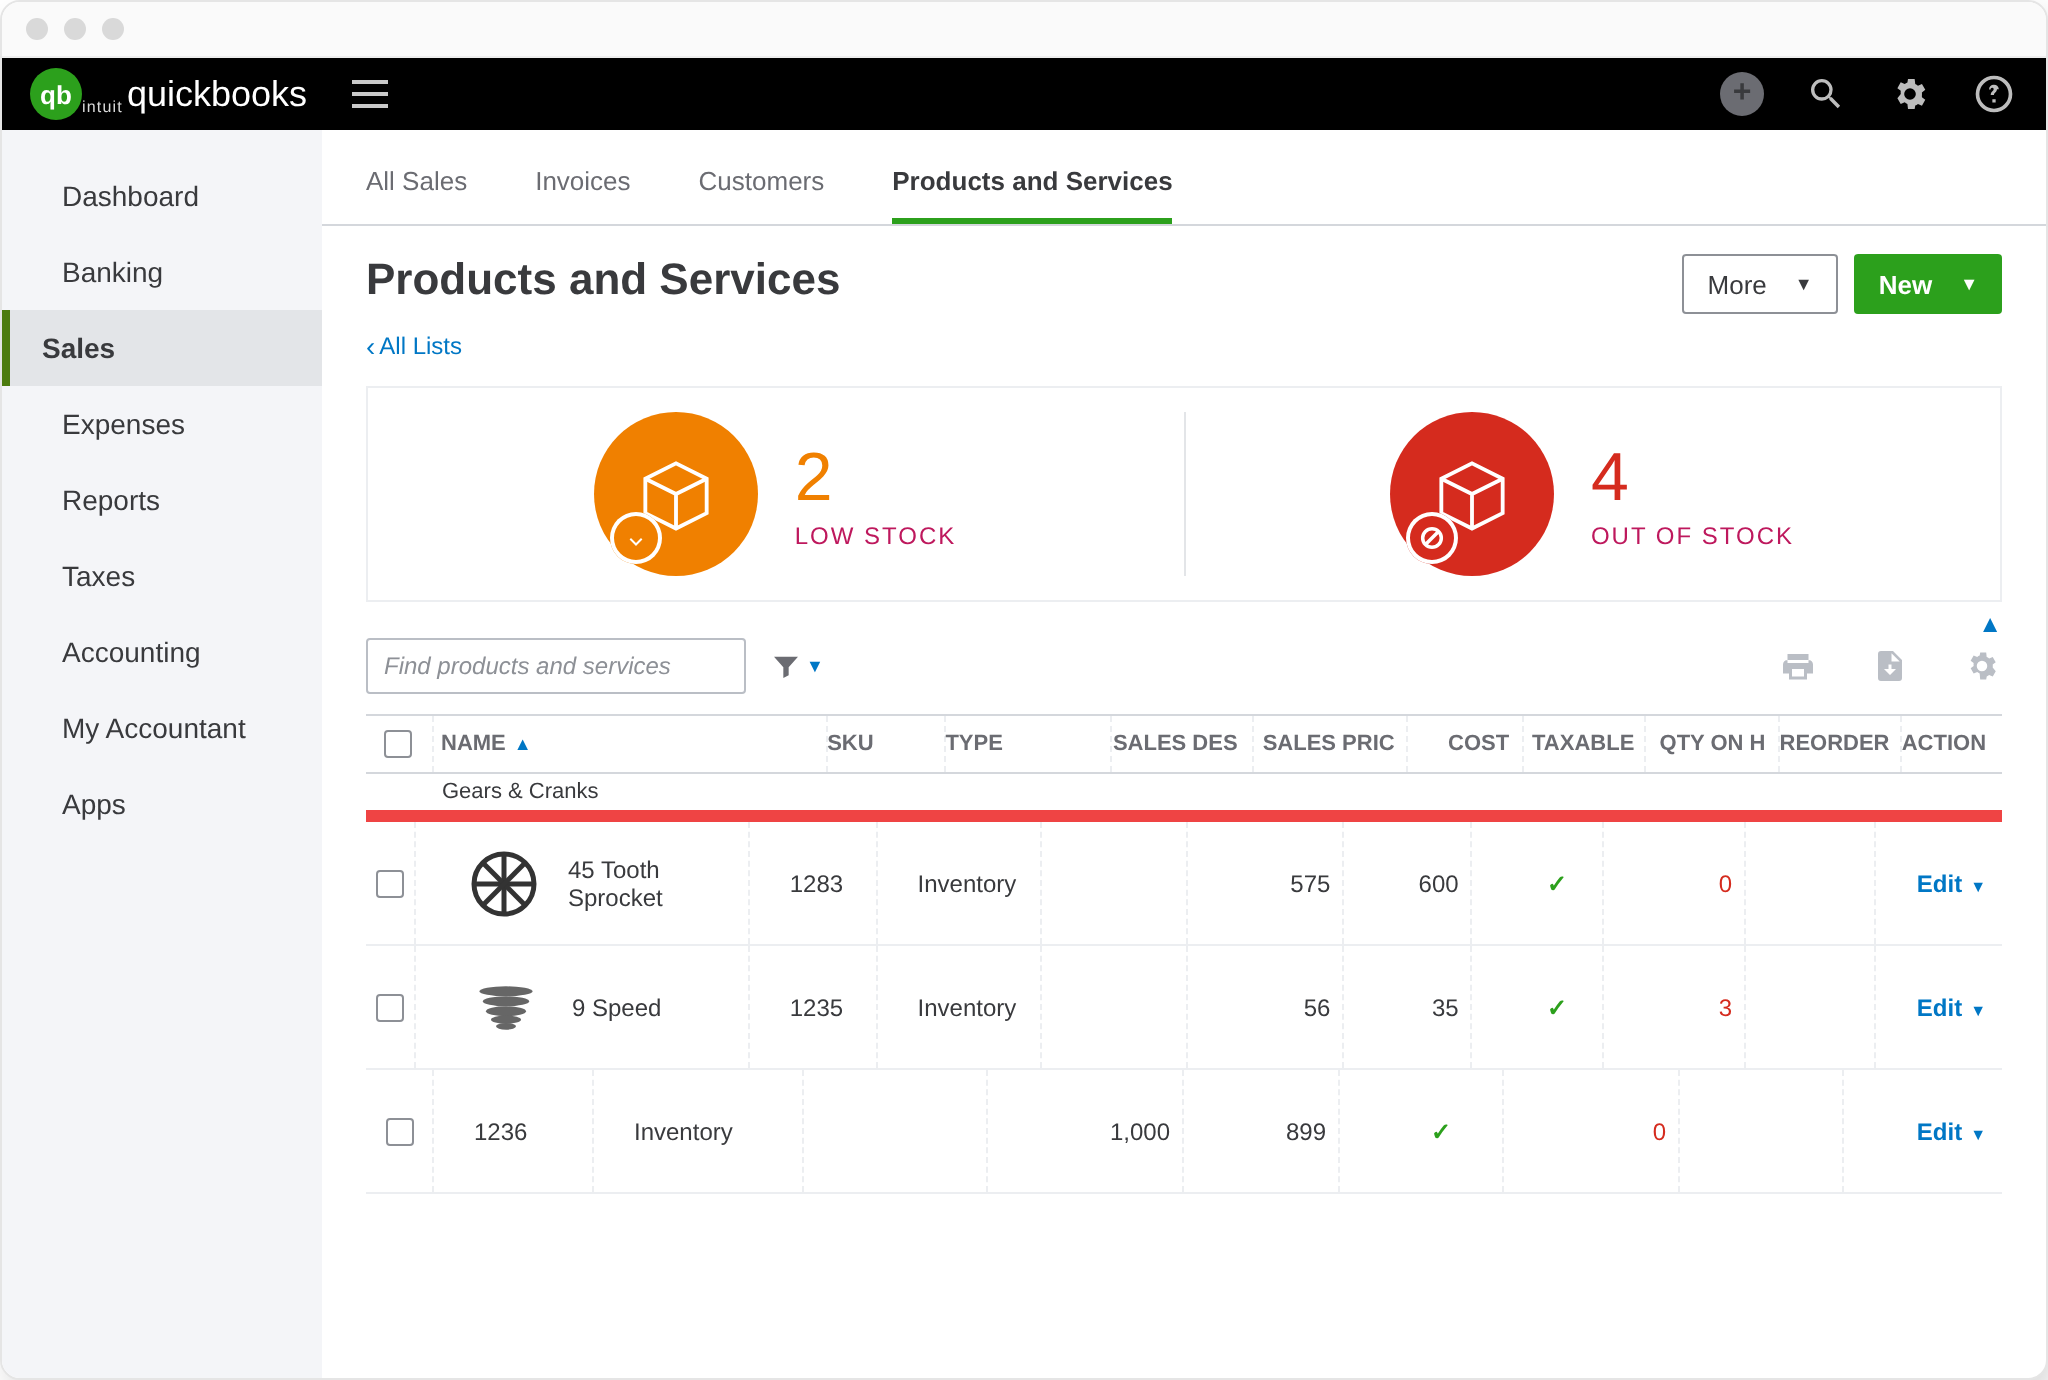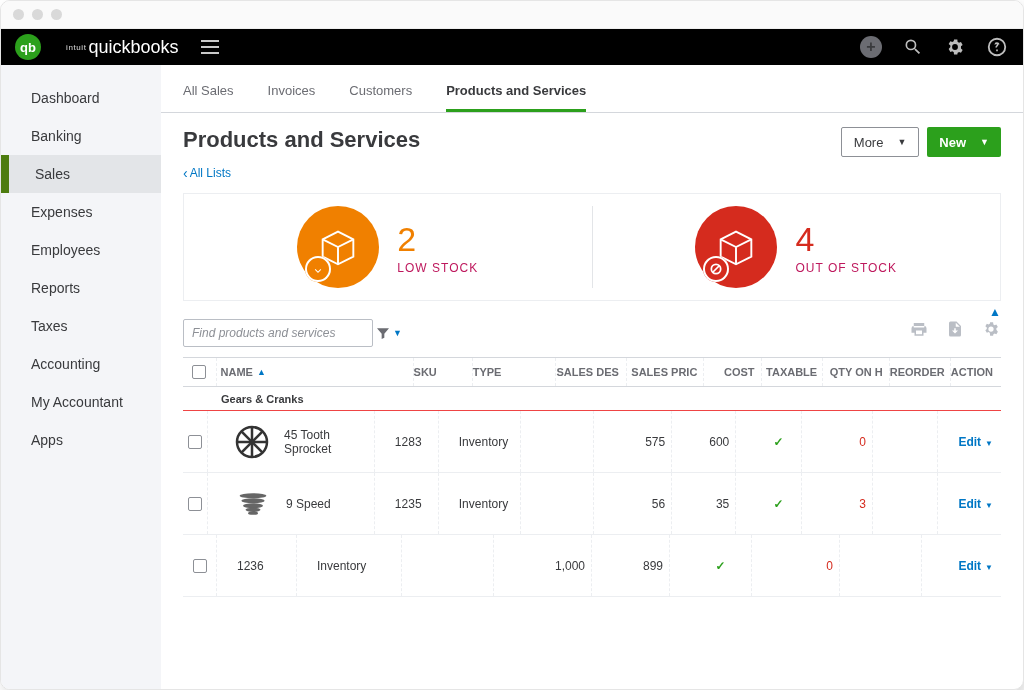--- a/index.html
+++ b/index.html
@@ -2,33 +2,33 @@
 <html><head>
 <meta charset="utf-8">
 <style>
   * { box-sizing: border-box; margin: 0; padding: 0; }
   html, body { width: 1024px; height: 690px; font-family: -apple-system, "Helvetica Neue", Arial, sans-serif; background:#fff;}
   .window { width: 1024px; height: 690px; border-radius: 10px; overflow: hidden; border:1px solid #e5e5e5; box-shadow: 4px 8px 16px rgba(0,0,0,0.15); display:flex; flex-direction:column; background:#fff;}
   .titlebar { height: 28px; background:#fafafa; display:flex; align-items:center; padding-left:12px; gap:8px; border-bottom:1px solid #eee;}
   .dot { width:11px; height:11px; border-radius:50%; background:#d9d9d9;}
   .topbar { height:36px; background:#000000; display:flex; align-items:center; color:#fff; padding:0 14px;}
   .qb-logo { width:26px; height:26px; border-radius:50%; background:#2ca01c; display:flex; align-items:center; justify-content:center; color:#fff; font-weight:700; font-size:13px;}
-  .brand { display:flex; align-items:center; margin-left:25px; }
+  .brand { display:flex; align-items:flex-end; margin-left:0; }
   .brand .sup { font-size:8px; opacity:.85; margin-right:2px; letter-spacing:.6px;}
   .brand .main { font-size:18px; font-weight:400; }
   .hamburger { margin-left:22px; display:flex; flex-direction:column; gap:4px; cursor:pointer;}
   .hamburger span{ width:18px; height:2px; background:#c9c9c9; display:block;}
   .topbar .spacer { flex:1; }
   .top-icn { width:24px; height:24px; margin-left:18px; display:flex; align-items:center; justify-content:center; cursor:pointer;}
   .top-icn svg { fill:#bdbdbd; }
   .plus-circle{ width:22px;height:22px;border-radius:50%;background:#6b6c72;color:#393a3d;display:flex;align-items:center;justify-content:center;font-size:16px;font-weight:700;}
   .body { flex:1; display:flex; min-height:0;}
   .sidebar { width:160px; background:#f4f5f8; padding-top:14px;}
   .side-item { height:38px; display:flex; align-items:center; padding-left:30px; color:#393a3d; font-size:14px; cursor:pointer;}
-  .side-item.active { background:#e3e5e8; font-weight:400; border-left:8px solid #4d7c0f; padding-left:26px;}
+  .side-item.active { background:#e3e5e8; font-weight:700; border-left:4px solid #4d7c0f; padding-left:16px;}
   .main { flex:1; display:flex; flex-direction:column; min-width:0;}
   .tabs { height:48px; border-bottom:1px solid #d4d7dc; display:flex; align-items:flex-end; padding-left:22px; gap:34px;}
   .tab { padding-bottom:14px; color:#6b6c72; font-size:13px; cursor:pointer;}
   .tab.active { color:#393a3d; font-weight:700; border-bottom:3px solid #2ca01c; padding-bottom:11px;}
   .page-head { display:flex; align-items:flex-start; padding:14px 22px 6px 22px;}
   .page-head h1 { font-size:22px; font-weight:600; color:#393a3d;}
   .all-lists { display:flex;align-items:center; color:#0077c5; font-size:12px; margin:2px 0 0 22px; cursor:pointer;}
   .all-lists .chev{ font-size:14px; margin-right:2px;}
   .head-buttons { margin-left:auto; display:flex; gap:8px;}
   .btn { height:30px; display:flex; align-items:center; padding:0 12px; font-size:13px; cursor:pointer; border-radius:2px;}
@@ -43,21 +43,21 @@
   .badge.red{ background:#d52b1e;}
   .box-svg{ stroke:#fff; fill:none; stroke-width:2;}
   .mini-circ{ position:absolute; width:26px;height:26px;border-radius:50%; display:flex;align-items:center;justify-content:center;}
   .mini-circ.orange{ background:#f08000; left:8px; bottom:6px; box-shadow:0 0 0 2px #fff inset;}
   .mini-circ.red{ background:#d52b1e; left:8px; bottom:6px; box-shadow:0 0 0 2px #fff inset;}
   .stat-text .num{ font-size:34px; color:currentColor; font-weight:400;}
   .stat.low { color:#f08000;}
   .stat.out { color:#d52b1e;}
   .stat-text .lbl{ font-size:12px; letter-spacing:1px; color:#be185d; margin-top:2px;}
   .collapse-caret{ color:#0077c5; position:absolute; right:22px; bottom:-18px; font-size:12px; cursor:pointer;}
-  .toolbar { display:flex; padding:18px 22px 10px 22px; gap:2px;}
+  .toolbar { display:flex; align-items:center; padding:18px 22px 10px 22px; gap:12px;}
   .search { width:190px; height:28px; border:1px solid #babec5; border-radius:2px; padding:0 8px; font-size:12px; color:#393a3d; font-style:italic;}
   .search::placeholder{ color:#8d9096;}
   .filter-icn{ color:#6b6c72; display:flex; align-items:center; cursor:pointer;}
   .filter-icn .caret{ color:#0077c5; font-size:9px; margin-left:2px;}
   .toolbar .spacer{flex:1;}
   .tool-icn{ width:20px;height:20px; margin-left:14px; cursor:pointer; display:flex;align-items:center;justify-content:center;}
   .tool-icn svg{ fill:#babec5;}
   .table { margin:0 22px; font-size:12px; color:#393a3d;}
   .thead { display:flex; border-top:1px solid #d4d7dc; border-bottom:1px solid #d4d7dc; height:30px; align-items:center; font-weight:700; color:#6b6c72; font-size:11px;}
   .col-chk{width:34px; display:flex; justify-content:center;}
@@ -70,21 +70,21 @@
   .col-tax{width:62px; text-align:center;}
   .col-qty{width:68px; text-align:right;}
   .col-reord{width:62px;}
   .col-act{flex:1; text-align:right; padding-right:8px;}
   .thead > div, .row > div { border-right:1px dashed #eceef1; height:100%; display:flex; align-items:center;}
   .thead > div:last-child, .row > div:last-child{ border-right:none;}
   .thead .col-price,.thead .col-cost,.thead .col-qty{ justify-content:flex-end; padding-right:6px;}
   .thead .col-tax{justify-content:center;}
   .thead .col-act{justify-content:flex-end;}
   .sort-up{ color:#0077c5; font-size:9px; margin-left:4px;}
-  .group-row{ height:24px; display:flex; align-items:center; font-weight:700; font-size:11px; padding-left:38px; border-bottom:1px solid #ef4444;}
+  .group-row{ height:24px; display:flex; align-items:center; font-weight:400; font-size:11px; padding-left:38px; border-bottom:6px solid #ef4444;}
   .row{ display:flex; height:62px; border-bottom:1px solid #eceef1;gap:20px;}
   .row .col-name{ gap:12px;}
   .row .col-price,.row .col-cost{ justify-content:flex-end; padding-right:6px;}
   .row .col-qty{ justify-content:flex-end; padding-right:6px; color:#d52b1e;}
   .row .col-tax{ justify-content:center; color:#2ca01c; font-weight:700;}
   .row .col-act{ justify-content:flex-end; color:#0077c5; font-weight:600;}
   .row .col-act .caret{ font-size:8px; margin-left:4px;}
   .chk{ width:14px;height:14px; border:1px solid #8d9096; border-radius:2px; cursor:pointer; background:#fff;}
   .thumb{ width:42px;height:42px; display:flex;align-items:center;justify-content:center;}
   .thumb svg{ fill:#545454;}
@@ -130,21 +130,20 @@
         </svg>
     </div>
   </div>
 
   <div class="body">
     <div class="sidebar">
       <div class="side-item">Dashboard</div>
       <div class="side-item">Banking</div>
       <div class="side-item active">Sales</div>
       <div class="side-item">Expenses</div>
-      <div class="side-item">Employees</div>
       <div class="side-item">Reports</div>
       <div class="side-item">Taxes</div>
       <div class="side-item">Accounting</div>
       <div class="side-item">My Accountant</div>
       <div class="side-item">Apps</div>
     </div>
 
     <div class="main">
       <div class="tabs">
         <div class="tab">All Sales</div>

